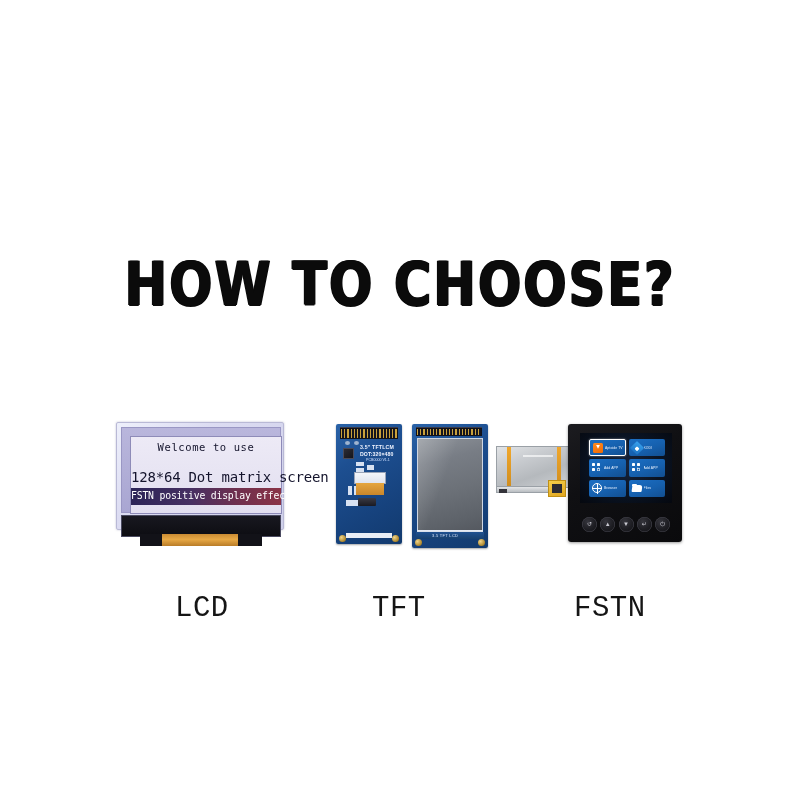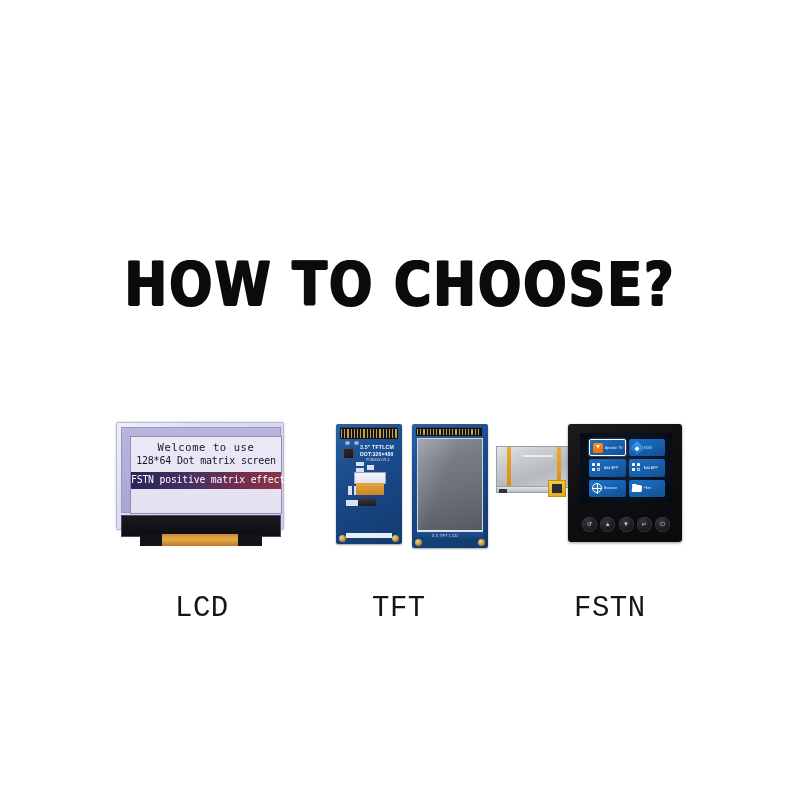--- a/index.html
+++ b/index.html
@@ -81,21 +81,21 @@
   .lcd-line {
     font-family: "DejaVu Sans Mono", monospace;
     font-size: 9.5px;
     color: #14142c;
     text-align: center;
     line-height: 14px;
     letter-spacing: -0.3px;
     white-space: nowrap;
   }
   .lcd-line.row1 { font-size: 10.5px; letter-spacing: 0.6px; }
-  .lcd-line.row2 { font-size: 10px; letter-spacing: -0.2px; }
+  .lcd-line.row2 { font-size: 14px; letter-spacing: -0.2px; margin-top: 16px; }
   .lcd-line.inverted {
     background: linear-gradient(90deg,#2b2457 0%,#473063 40%,#6e2f4e 70%,#8a3346 100%);
     color: #ffffff;
     font-size: 9.8px;
     letter-spacing: -0.2px;
     margin-top: 4px;
     padding: 1px 0 2px 0;
   }
   .lcd-lower-band {
     position: absolute;
@@ -468,21 +468,21 @@
 <div id="page-title">HOW TO CHOOSE?</div>
 
 <div id="products">
 
   <div id="lcd-module">
     <div class="lcd-outer">
       <div class="lcd-bezel">
         <div class="lcd-screen">
           <div class="lcd-line row1">Welcome to use</div>
           <div class="lcd-line row2">128*64 Dot matrix screen</div>
-          <div class="lcd-line inverted">FSTN positive matrix effect</div>
+          <div class="lcd-line inverted">FSTN positive display effect</div>
         </div>
       </div>
       <div class="lcd-lower-band"></div>
     </div>
     <div class="lcd-fpc-tab-l"></div>
     <div class="lcd-fpc"></div>
     <div class="lcd-fpc-tab-r"></div>
   </div>
 
   <div id="tft-module">

